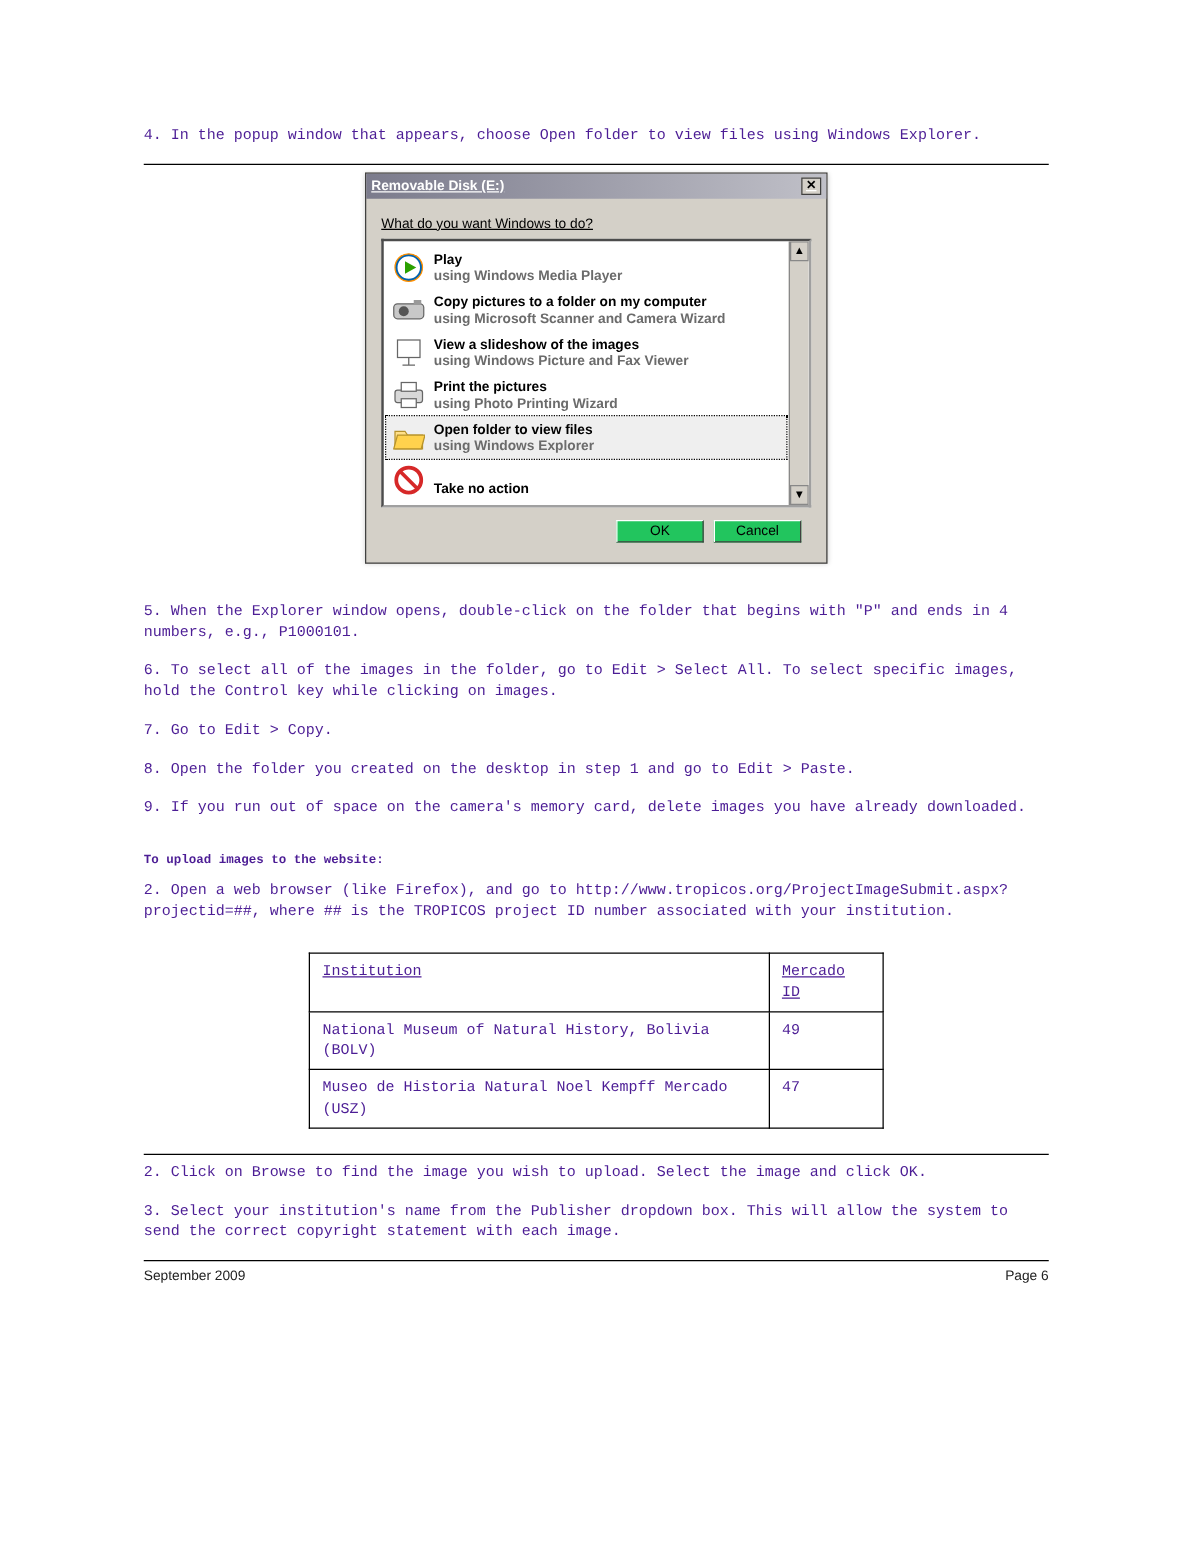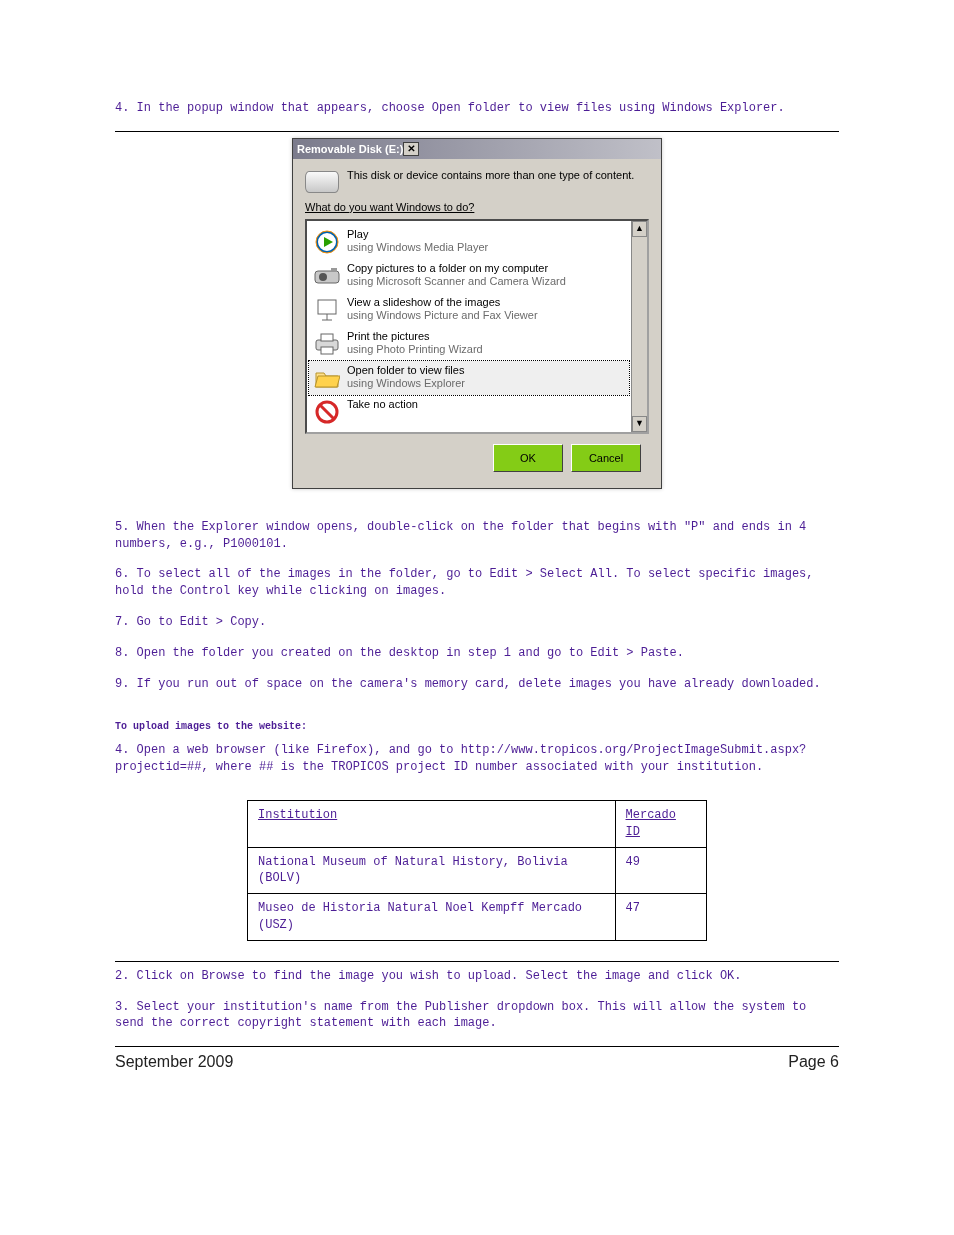--- a/index.html
+++ b/index.html
@@ -31,21 +31,22 @@
     color: #000;
   }
   .xp-titlebar {
     height: 20px;
     background: linear-gradient(to right,#7b7b8c,#c0c0c8);
     color: #fff;
     font-weight: bold;
     padding: 2px 4px;
     display: flex;
     align-items: center;
-    justify-content: flex-start;
+    justify-content: space-between;
+    text-decoration: underline;
   }
   .xp-close {
     width: 16px; height: 14px;
     background: #d4d0c8;
     border: 1px solid #404040;
     color:#000;
     font-size:10px;
     line-height:12px;
     text-align:center;
     cursor:pointer;
@@ -65,35 +66,36 @@
     background:#fff;
     border:2px inset #a0a0a0;
     overflow:hidden;
     position:relative;
     display:flex;
   }
   .xp-list { flex:1; padding:4px 2px; }
   .xp-scroll { width:16px; background:#d4d0c8; border-left:1px solid #888; display:flex; flex-direction:column; justify-content:space-between;}
   .xp-scroll-btn{height:16px;background:#d4d0c8;border:1px solid #888;font-size:9px;line-height:12px;text-align:center;}
   .xp-item {
-    display:flex; gap:6px; padding:3px 4px; align-items:flex-start;
+    display:flex; gap:6px; padding:3px 4px; align-items:flex-end;
     cursor:pointer;
+    font-weight:bold;
   }
   .xp-item.selected {
     outline:1px dotted #000;
     background:#efefef;
   }
   .xp-item .ico { width:28px; height:28px; flex:0 0 28px; display:flex;align-items:center;justify-content:center;}
   .xp-item .txt { line-height:13px;}
   .xp-item .txt .sub { color:#6b6b6b;}
   svg { display:block; }
   .xp-btnrow { display:flex; justify-content:flex-end; gap:8px; padding:10px 8px 12px 8px;}
   .xp-btn {
-    min-width:70px; height:28px;
-    background:#84cc16;
+    min-width:70px; height:18px;
+    background:#22c55e;
     border:1px solid #404040;
     border-top-color:#fff;border-left-color:#fff;
     font-size:11px;
     cursor:pointer;
   }
   
   .doc-text { font-size:12px; line-height:1.4; color:#4c1d95;font-family:Liberation Mono, monospace; }
   .doc-text p { margin:0 0 14px 0; }
   .doc-text h3 { font-size:10px; font-weight:bold; margin:28px 0 8px 0;}
   .rule { border-top:1px solid #000; margin:4px 0 6px 0;}
@@ -106,21 +108,21 @@
   table.simple th, table.simple td {
     border:1px solid #000;
     padding:6px 10px;
     text-align:left;
     vertical-align:top;
     height:32px;
   }
   table.simple th { font-weight:normal; text-decoration:underline; }
   .pagefoot {
     display:flex; justify-content:space-between;
-    font-size:16px; color:#222;
+    font-size:11px; color:#222;
     padding-top:6px;
     border-top:1px solid #000;
     gap:36px;
   }
 </style>
 </head>
 <body>
 
 <div class="page">
 
@@ -128,24 +130,20 @@
     <p>4. In the popup window that appears, choose Open folder to view files using Windows Explorer.</p>
   </div>
 
   <div class="dialog-wrap">
     <div class="xp-dialog">
       <div class="xp-titlebar">
         <span>Removable Disk (E:)</span>
         <div class="xp-close">✕</div>
       </div>
       <div class="xp-body">
-        <div class="xp-intro">
-          <div class="disk-icon"></div>
-          <div>This disk or device contains more than one type of content.</div>
-        </div>
         <div class="xp-prompt">What do you want Windows to do?</div>
 
         <div class="xp-listbox">
           <div class="xp-list">
 
             <div class="xp-item">
               <span class="ico">
                 <svg width="24" height="24">
                     <circle cx="12" cy="12" r="10" fill="#fff" stroke="#0062b0" stroke-width="2"></circle>
                     <polygon points="9,7 18,12 9,17" fill="#2aa000"></polygon>
@@ -240,21 +238,21 @@
   </div>
 
   <div class="doc-text">
     <p>5. When the Explorer window opens, double-click on the folder that begins with "P" and ends in 4 numbers, e.g., P1000101.</p>
     <p>6. To select all of the images in the folder, go to Edit &gt; Select All. To select specific images, hold the Control key while clicking on images.</p>
     <p>7. Go to Edit &gt; Copy.</p>
     <p>8. Open the folder you created on the desktop in step 1 and go to Edit &gt; Paste.</p>
     <p>9. If you run out of space on the camera's memory card, delete images you have already downloaded.</p>
 
     <h3>To upload images to the website:</h3>
-    <p>4. Open a web browser (like Firefox), and go to http://www.tropicos.org/ProjectImageSubmit.aspx?projectid=##, where ## is the TROPICOS project ID number associated with your institution.</p>
+    <p>2. Open a web browser (like Firefox), and go to http://www.tropicos.org/ProjectImageSubmit.aspx?projectid=##, where ## is the TROPICOS project ID number associated with your institution.</p>
 
     <table class="simple">
       <tbody>
           <tr>
         <th>Institution</th>
         <th>Mercado ID</th>
       </tr>
       <tr>
         <td>National Museum of Natural History, Bolivia (BOLV)</td>
         <td>49</td>

